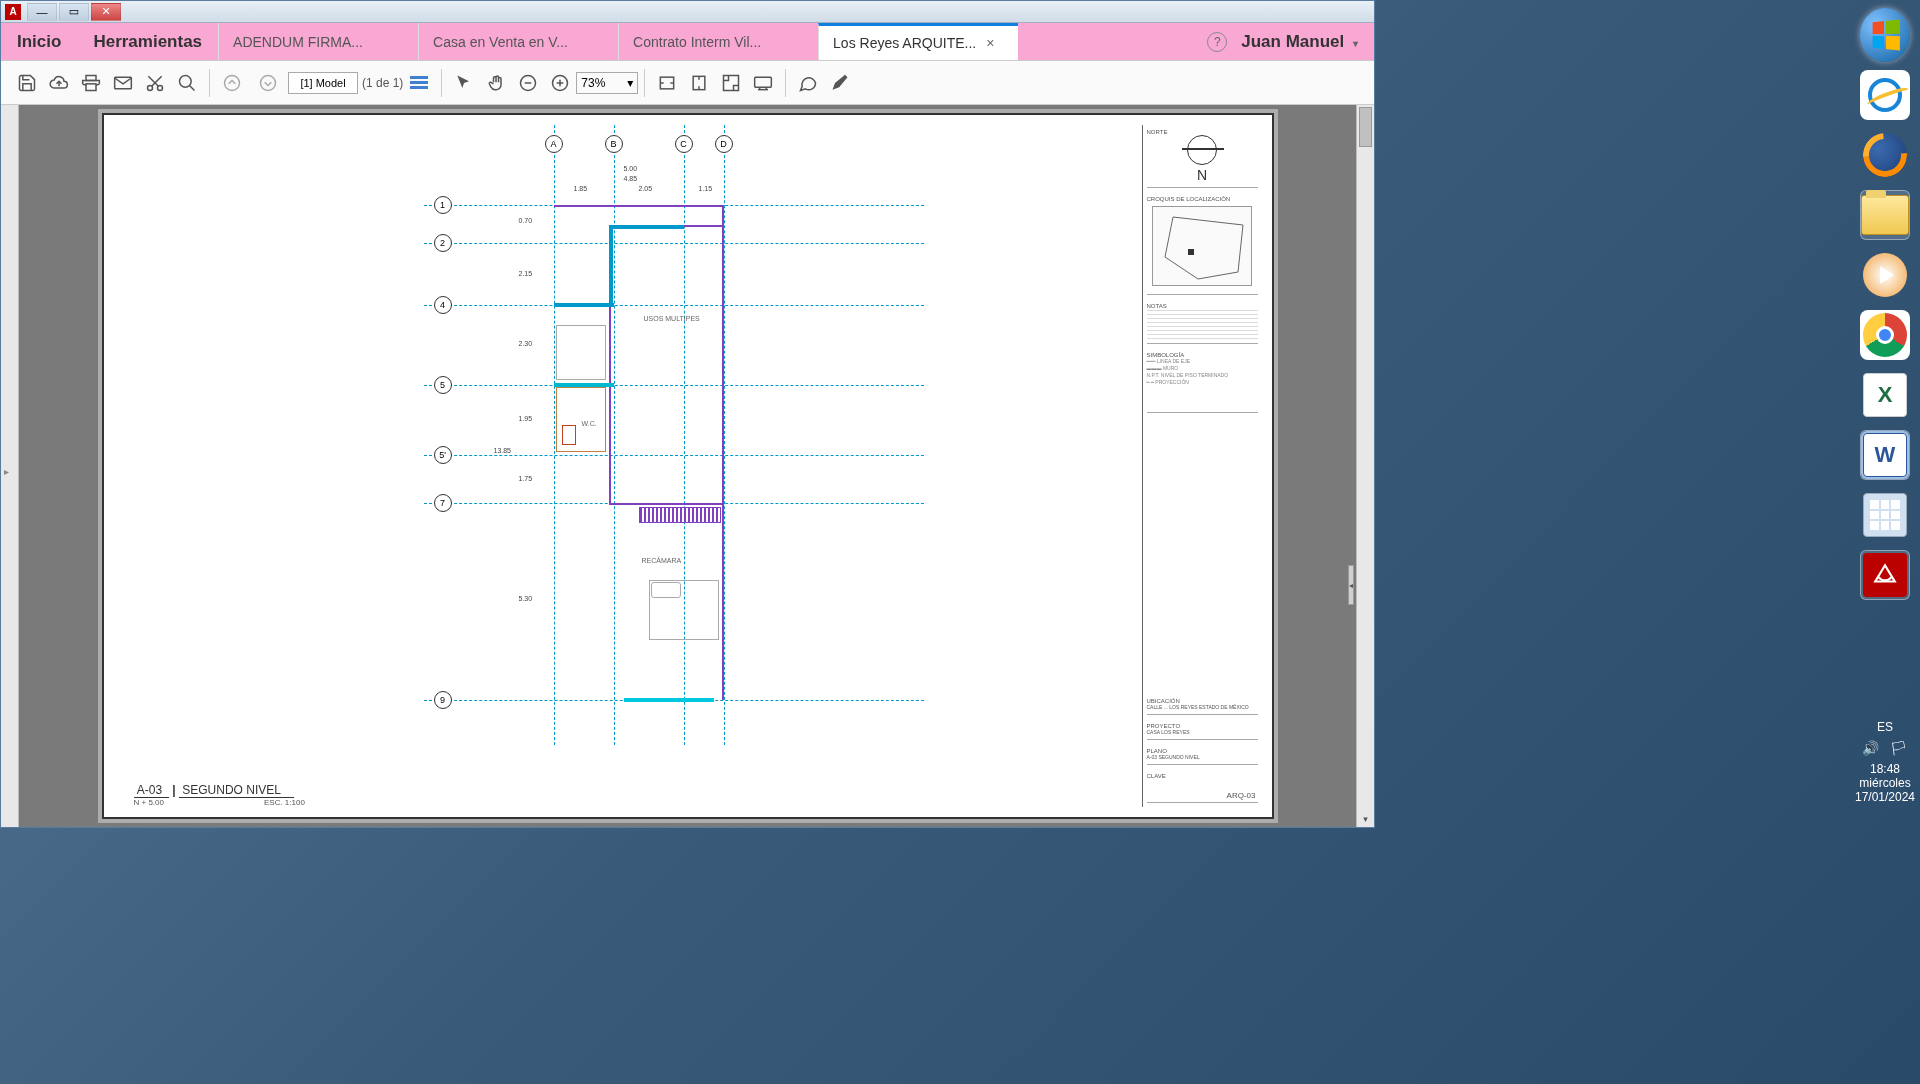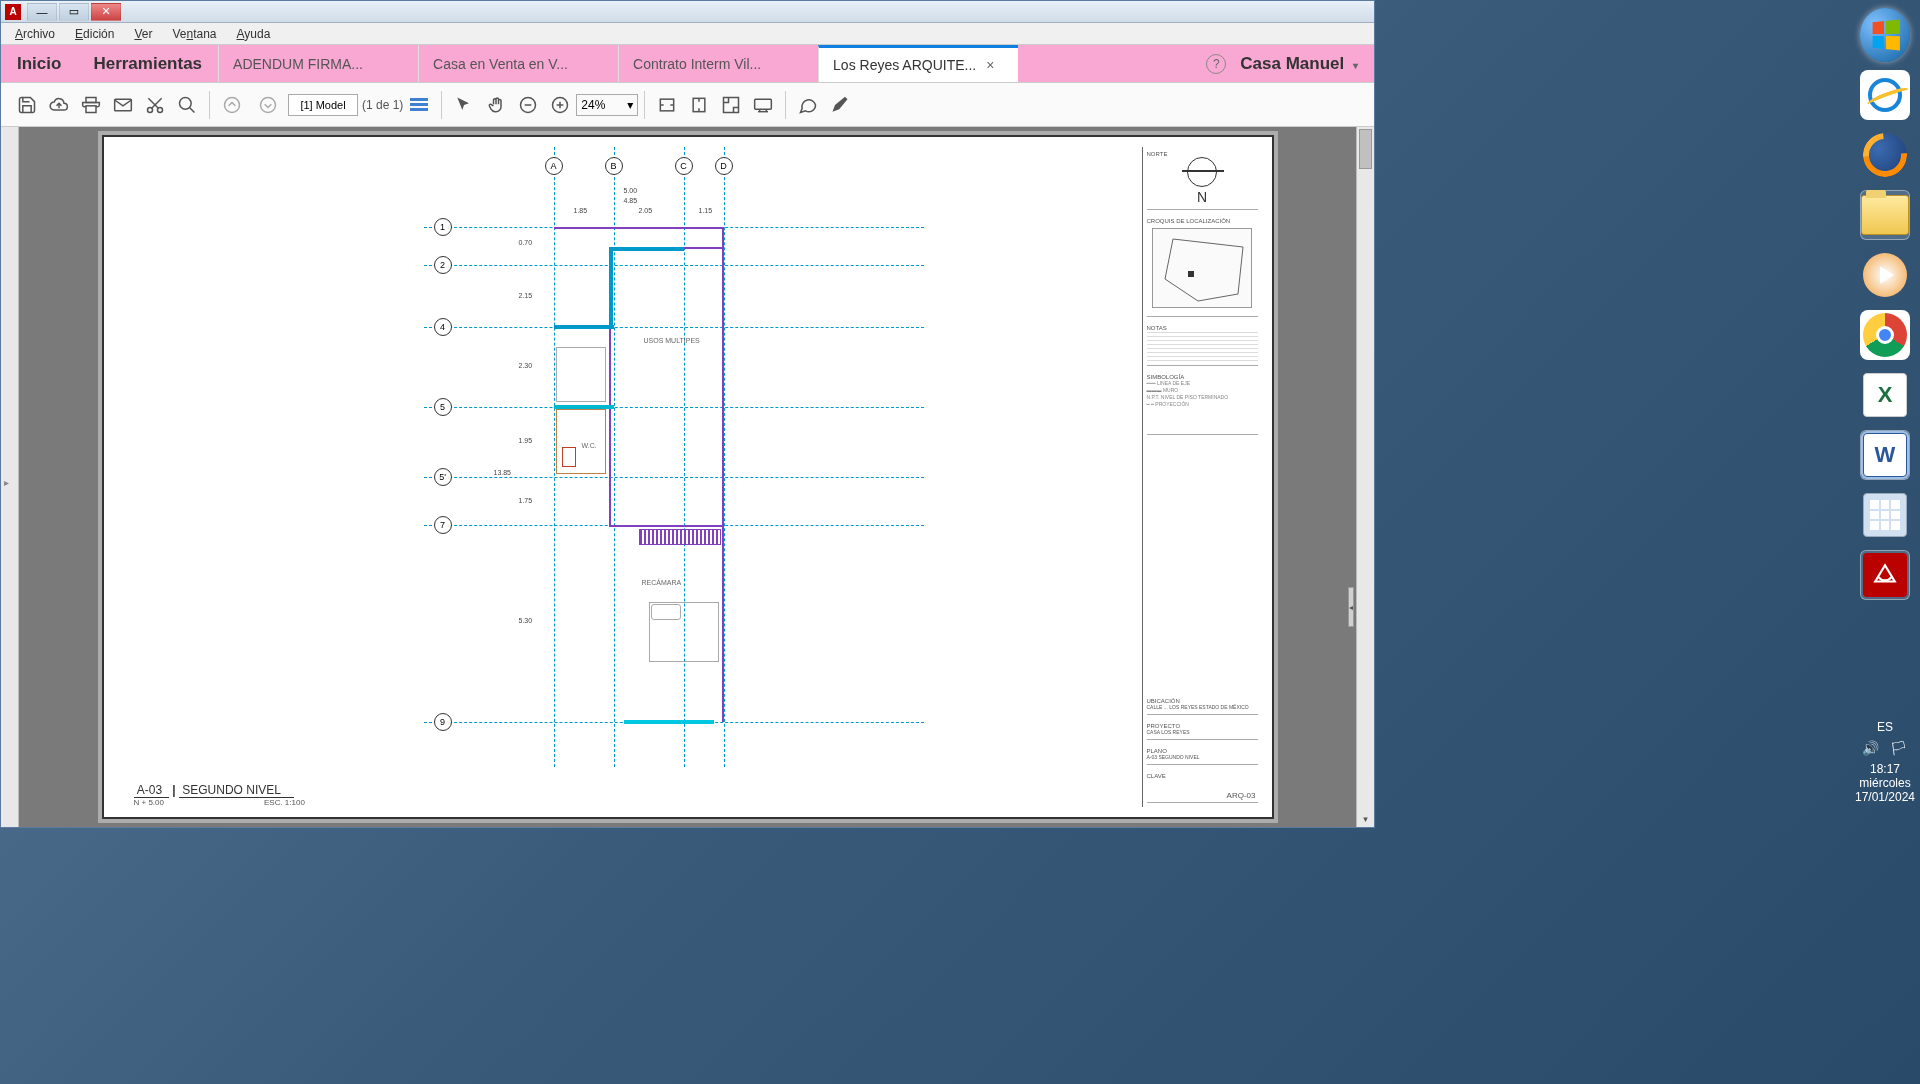--- a/index.html
+++ b/index.html
@@ -123,48 +123,41 @@
 
     <div class="titlebar">
       <div class="titlebar-icon">A</div>
       <div class="win-controls">
         <div class="win-btn win-min">—</div>
         <div class="win-btn win-max">▭</div>
         <div class="win-btn win-close">✕</div>
       </div>
     </div>
 
-    <div class="menubar">
-      <div class="menu-item"><span class="menu-underline">A</span>rchivo</div>
-      <div class="menu-item"><span class="menu-underline">E</span>dición</div>
-      <div class="menu-item"><span class="menu-underline">V</span>er</div>
-      <div class="menu-item">Ve<span class="menu-underline">n</span>tana</div>
-      <div class="menu-item"><span class="menu-underline">A</span>yuda</div>
-    </div>
 
     <div class="tabbar">
       <div class="nav-item">Inicio</div>
       <div class="nav-item">Herramientas</div>
       <div class="doc-tab">
           <span>ADENDUM FIRMA...</span>
         </div>
       <div class="doc-tab">
           <span>Casa en Venta en V...</span>
         </div>
       <div class="doc-tab">
           <span>Contrato Interm Vil...</span>
         </div>
       <div class="doc-tab active">
         <span>Los Reyes ARQUITE...</span>
         <span class="tab-close">×</span>
       </div>
       <div class="tab-right">
         <div class="help-icon">?</div>
         <div class="user-name">
-          <span>Casa Manuel</span>
+          <span>Juan Manuel</span>
           <span class="chevron-down">▾</span>
         </div>
       </div>
     </div>
 
     <div class="toolbar">
       <div class="tool-btn">
           <svg class="svg-icon" viewBox="0 0 24 24" fill="none" stroke="currentColor" stroke-width="1.8">
             <path d="M19 21H5a2 2 0 0 1-2-2V5a2 2 0 0 1 2-2h11l5 5v11a2 2 0 0 1-2 2z"></path>
             <polyline points="17 21 17 13 7 13 7 21"></polyline>
@@ -247,21 +240,21 @@
           </svg>
         </div>
       <div class="tool-btn">
           <svg class="svg-icon" viewBox="0 0 24 24" fill="none" stroke="currentColor" stroke-width="1.8">
             <circle cx="12" cy="12" r="9"></circle>
             <line x1="8" y1="12" x2="16" y2="12"></line>
             <line x1="12" y1="8" x2="12" y2="16"></line>
           </svg>
         </div>
       <div class="zoom-select">
-        <span>24%</span>
+        <span>73%</span>
         <span>▾</span>
       </div>
       <div class="tool-sep"></div>
       <div class="tool-btn">
           <svg class="svg-icon" viewBox="0 0 24 24" fill="none" stroke="currentColor" stroke-width="1.8">
             <rect x="4" y="5" width="16" height="14"></rect>
             <polyline points="4 12 8 12"></polyline>
             <polyline points="16 12 20 12"></polyline>
           </svg>
         </div>
@@ -498,18 +491,18 @@
         </div>
       </div>
   </div>
 
   <div class="tray">
     <div class="tray-label">ES</div>
     <div class="tray-row">
       <span>🔊</span>
       <span>🏳</span>
     </div>
-    <div class="tray-label">18:17</div>
+    <div class="tray-label">18:48</div>
     <div class="tray-label">miércoles</div>
     <div class="tray-label">17/01/2024</div>
   </div>
 
 </div>
 
 </body></html>

